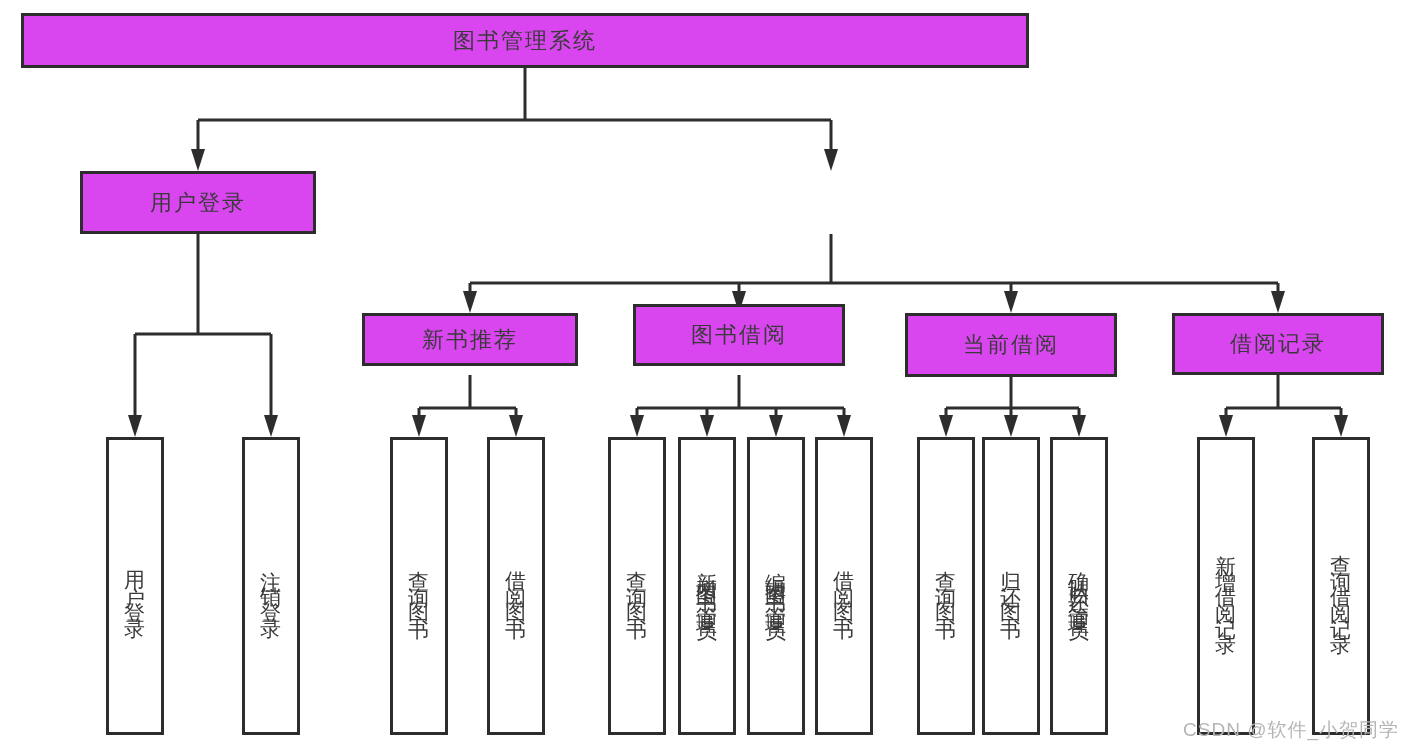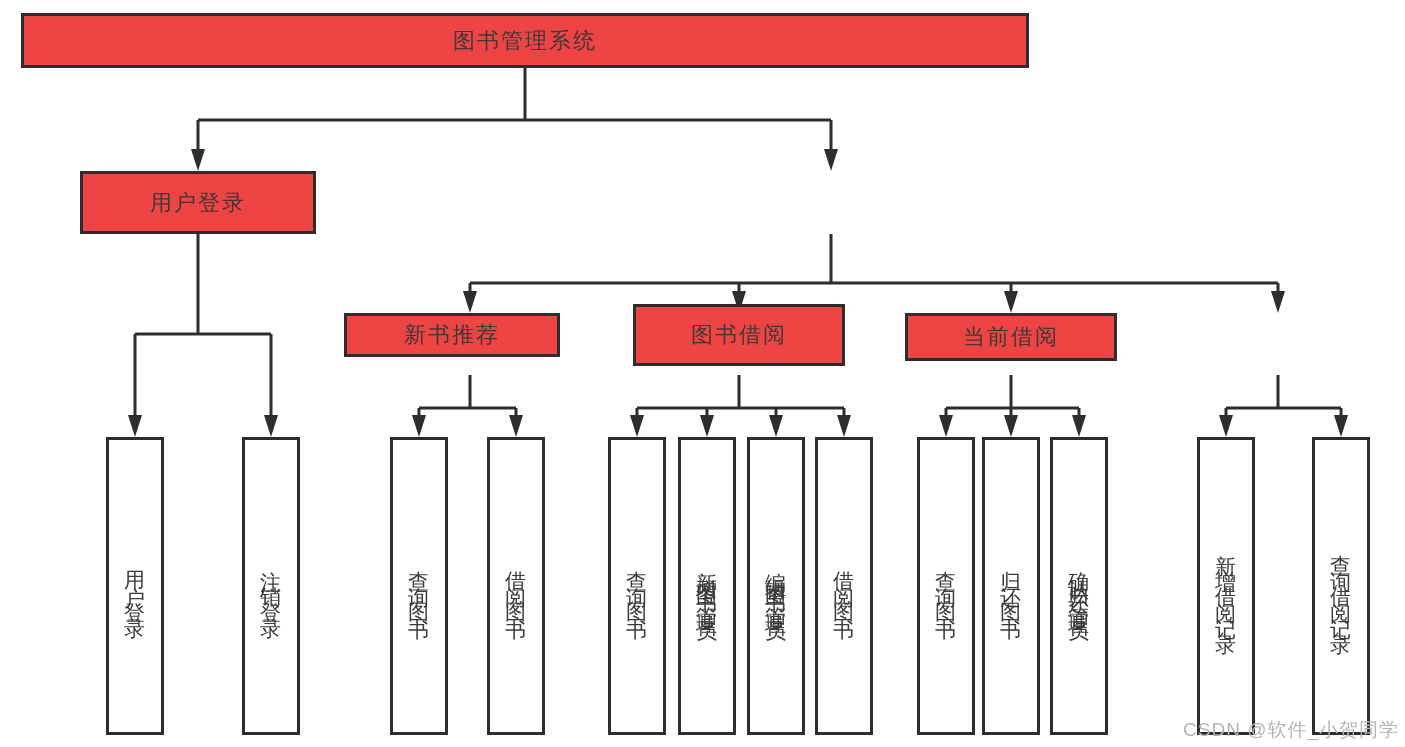--- a/index.html
+++ b/index.html
@@ -11,21 +11,21 @@
   html,body{margin:0;padding:0;background:var(--background);}
   .canvas{
     position:relative;width:1405px;height:747px;background:var(--background);
     font-family:"Liberation Sans",sans-serif;overflow:hidden;
   }
   .connectors{position:absolute;left:0;top:0;width:1405px;height:747px;}
   .cline{stroke:var(--line);stroke-width:3;fill:none;}
   .ahead{fill:var(--line);stroke:none;}
   .hbox{
     position:absolute;box-sizing:border-box;border:3px solid var(--line);
-    background:#ef4444;display:flex;align-items:center;justify-content:center;
+    background:#d946ef;display:flex;align-items:center;justify-content:center;
     font-size:22px;color:var(--text);letter-spacing:2px;white-space:nowrap;text-align:right;
   }
   .vbox{
     position:absolute;box-sizing:border-box;border:3px solid var(--line);
     background:#fff;display:flex;align-items:center;justify-content:center;
     font-size:21px;color:var(--text);
   }
   .vbox span{writing-mode:vertical-rl;text-orientation:mixed;letter-spacing:16px;line-height:1;}
   .vbox.dense span{letter-spacing:7px;}
   .watermark{
@@ -82,28 +82,31 @@
   </svg>
 
   <div class="hbox" style="left:21px;top:13px;width:1008px;height:55px">
     <span>图书管理系统</span>
   </div>
 
   <div class="hbox" style="left:80px;top:171px;width:236px;height:63px">
     <span>用户登录</span>
   </div>
 
-  <div class="hbox" style="left:344px;top:313px;width:216px;height:44px">
+  <div class="hbox" style="left:362px;top:313px;width:216px;height:53px">
     <span>新书推荐</span>
   </div>
   <div class="hbox" style="left:633px;top:304px;width:212px;height:62px">
     <span>图书借阅</span>
   </div>
-  <div class="hbox" style="left:905px;top:313px;width:212px;height:48px">
+  <div class="hbox" style="left:905px;top:313px;width:212px;height:64px">
     <span>当前借阅</span>
+  </div>
+  <div class="hbox" style="left:1172px;top:313px;width:212px;height:62px">
+    <span>借阅记录</span>
   </div>
 
   <div class="vbox" style="left:106px;top:437px;width:58px;height:298px">
     <span>用户登录</span>
   </div>
   <div class="vbox" style="left:242px;top:437px;width:58px;height:298px">
     <span>注销登录</span>
   </div>
 
   <div class="vbox" style="left:390px;top:437px;width:58px;height:298px">

